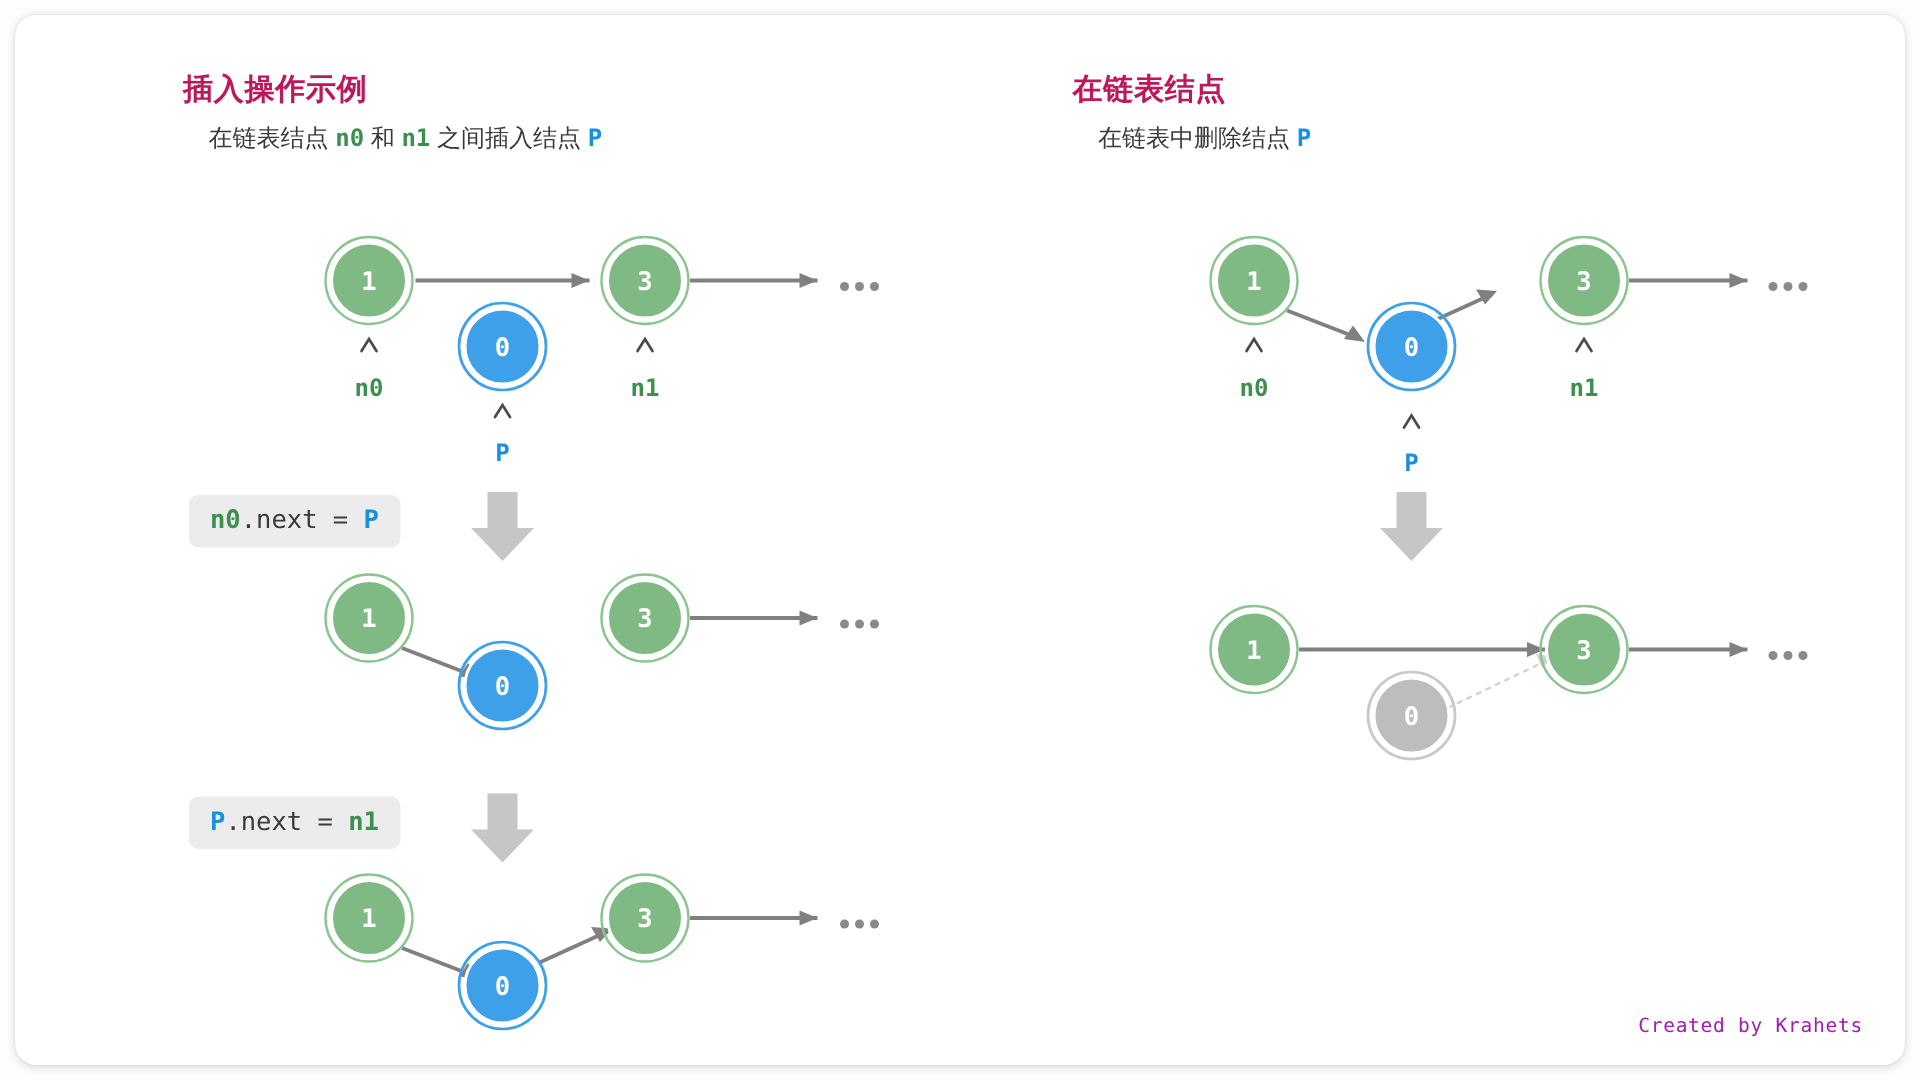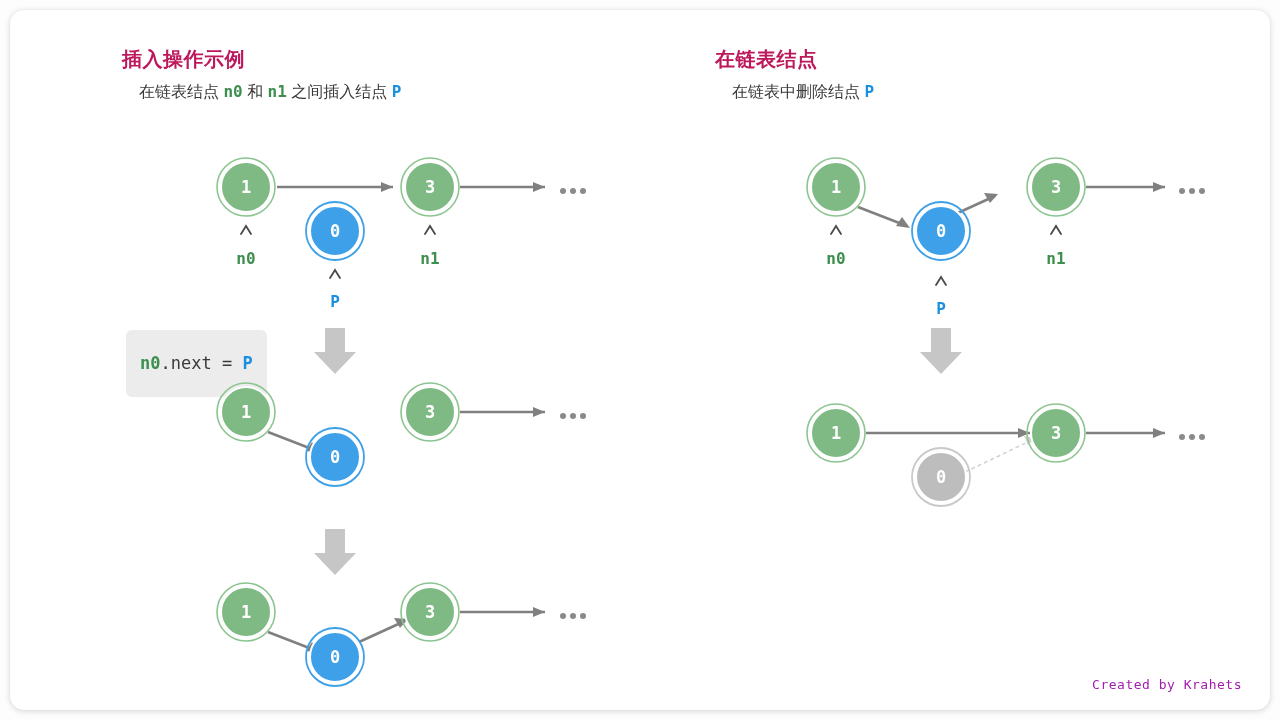--- a/index.html
+++ b/index.html
@@ -37,21 +37,21 @@
 
   .mono{font-family:"DejaVu Sans Mono", monospace;font-weight:bold;font-size:16px;margin-left:17px;}
   .tok-green{color:#3c8f4e;}
   .tok-blue{color:#1a8fe0;}
   .tok-dark{color:#3a3a3a;font-weight:normal;}
 
   .codebox{
     position:absolute;
     background:#ececec;
     border-radius:6px;
-    padding:23px 14px;
+    padding:7px 14px;
     font-family:"DejaVu Sans Mono", monospace;
     font-size:17px;font-weight:bold;
     white-space:pre;
     line-height:1.25;
   }
 
   svg.diagram{position:absolute;left:0;top:0;width:630px;height:700px;overflow:visible;}
 
   .node-label{
     font-family:"DejaVu Sans Mono", monospace;
@@ -81,20 +81,21 @@
 <body>
 
 <div class="card">
 
   <div class="panel panel-left">
 
     <div class="panel-title">插入操作示例</div>
     <div class="panel-sub mono" id="sub-insert"><span class="tok-dark" style="font-family: &quot;Liberation Sans&quot;, sans-serif;">在链表结点 </span><span class="tok-green">n0</span><span class="tok-dark" style="font-family: &quot;Liberation Sans&quot;, sans-serif;"> 和 </span><span class="tok-green">n1</span><span class="tok-dark" style="font-family: &quot;Liberation Sans&quot;, sans-serif;"> 之间插入结点 </span><span class="tok-blue">P</span></div>
 
     <div class="codebox" style="left:116px;top:320px;" id="code-i1"><span class="tok-green">n0</span><span class="tok-dark">.next = </span><span class="tok-blue">P</span></div>
+    <div class="codebox" style="left:116px;top:521px;" id="code-i2"><span class="tok-blue">P</span><span class="tok-dark">.next = </span><span class="tok-green">n1</span></div>
 
     <svg class="diagram" viewBox="0 0 630 700">
 
       <g>
         <line class="link" x1="267" y1="177" x2="383" y2="177"></line>
         <polygon points="383,177 371,172 371,182" fill="#808080"></polygon>
 
         <g>
           <circle cx="236" cy="177" r="29" fill="none" stroke="#8cc490" stroke-width="1.6"></circle>
           <circle cx="236" cy="177" r="25" fill="#7fba84" stroke="#ffffff" stroke-width="2"></circle>

